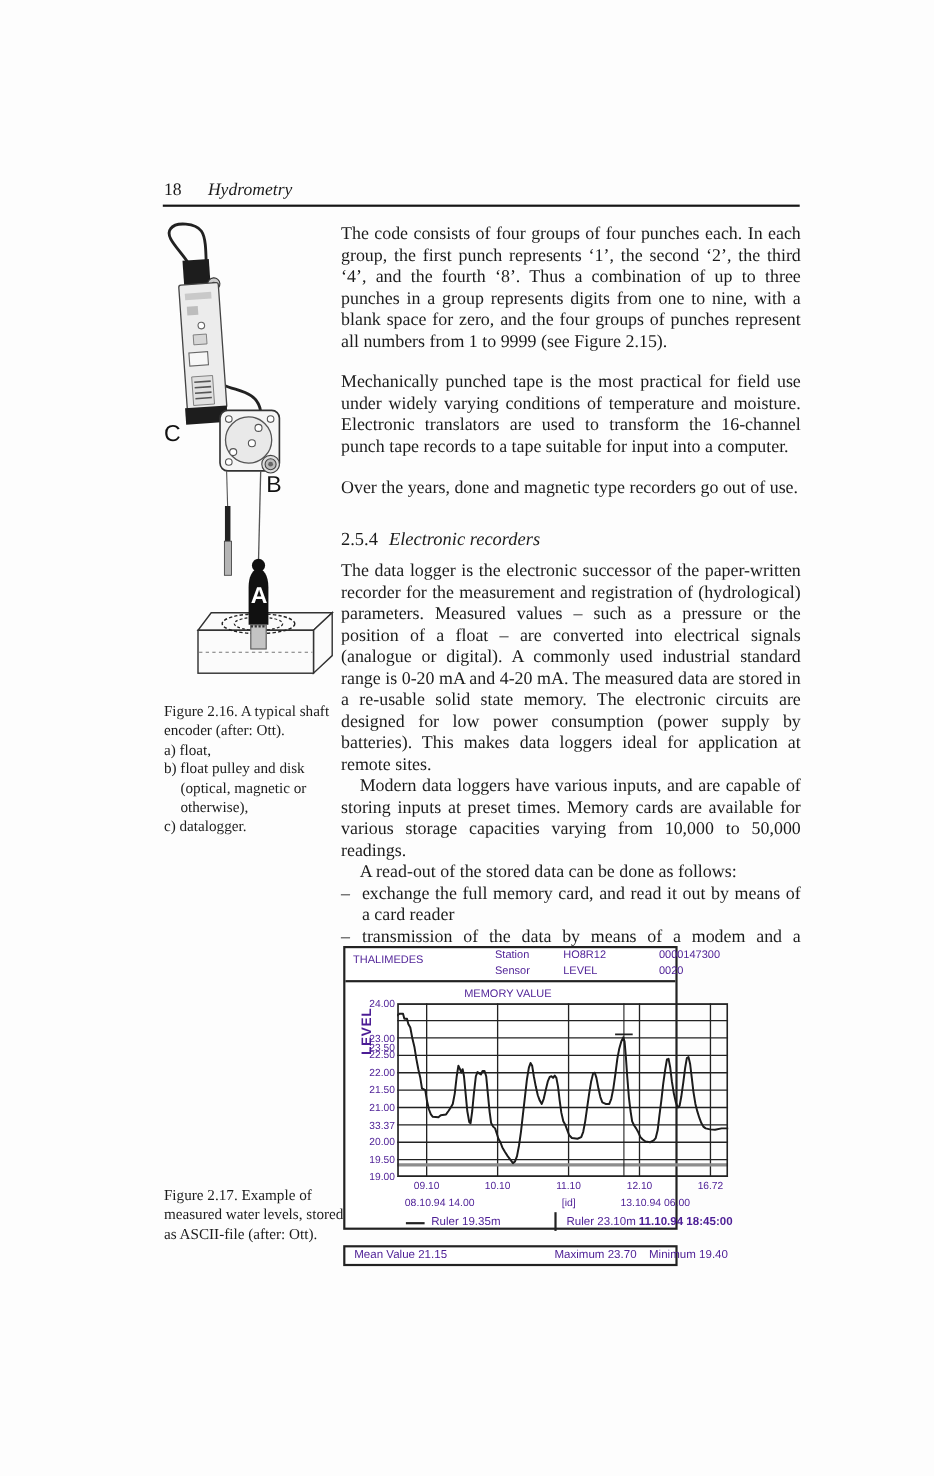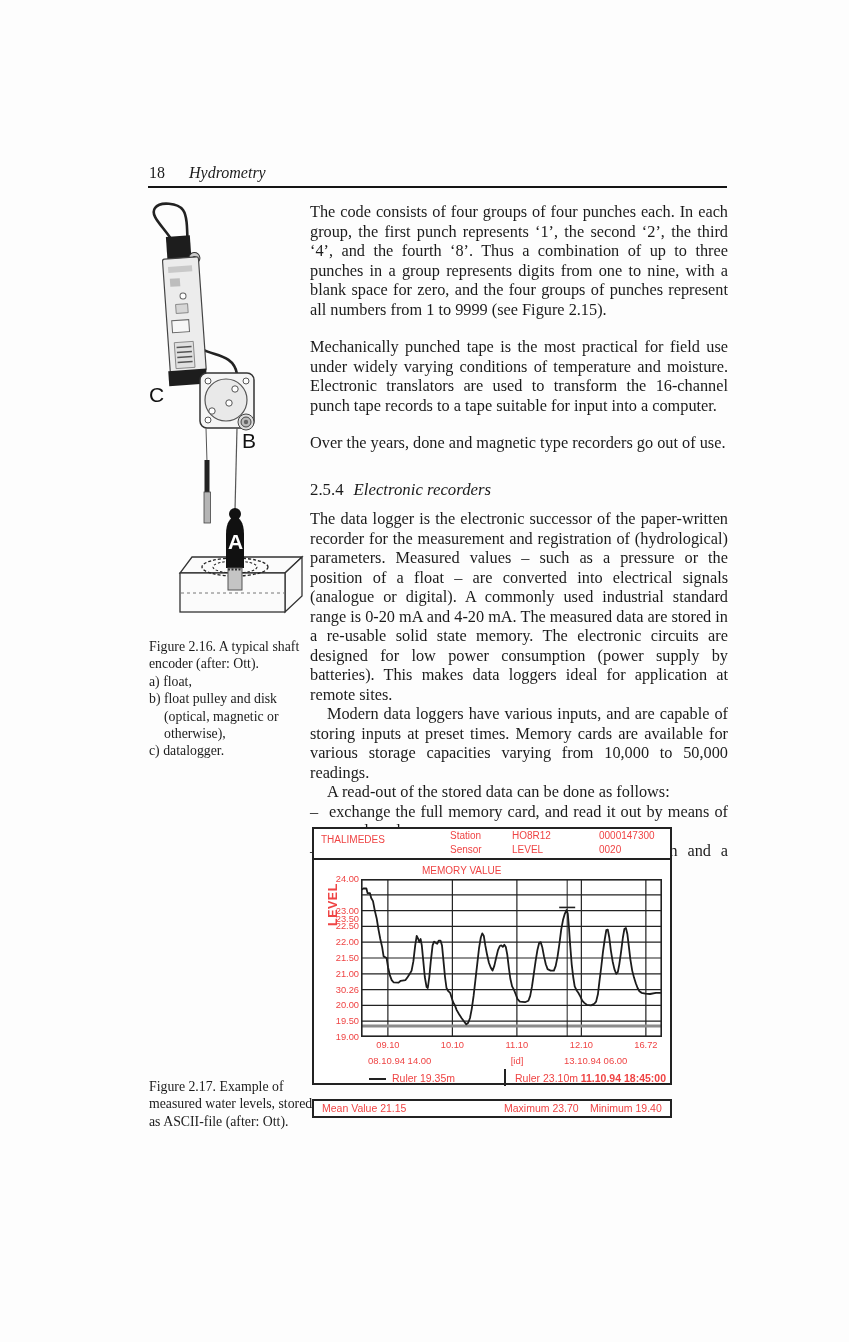--- a/index.html
+++ b/index.html
@@ -30,22 +30,22 @@
   .caption .indent{padding-left:15px;}
 
   
   .diagram{position:absolute;left:145px;top:200px;width:160px;height:420px;}
   .fig-label{position:absolute;font-family:"Liberation Sans",sans-serif;font-size:21px;color:#111;}
   .lblC{left:149px;top:383px;}
   .lblB{left:242px;top:429px;}
   .lblA{left:228px;top:530px;color:#ffffff;font-weight:bold;}
 
   
-  .chartbox{position:absolute;left:312px;top:827px;width:360px;
-            font-family:"Liberation Sans",sans-serif;color:#ef4444;}
+  .chartbox{position:absolute;left:312px;top:860px;width:304px;
+            font-family:"Liberation Sans",sans-serif;color:#4c1d95;}
   .chart-main{position:relative;border:2px solid #222;background:#ffffff;height:258px;box-sizing:border-box;}
   .chart-head{position:absolute;left:0;top:0;width:100%;height:31px;border-bottom:2px solid #222;box-sizing:border-box;font-size:10px;}
   .chart-head span{position:absolute;white-space:nowrap;}
   .ch-device{left:7px;top:5px;}
   .ch-stl{left:136px;top:1px;}  .ch-snl{left:136px;top:15px;}
   .ch-stv{left:198px;top:1px;}  .ch-snv{left:198px;top:15px;}
   .ch-id{left:285px;top:1px;}   .ch-code{left:285px;top:15px;}
   .plot-title{position:absolute;left:108px;top:36px;font-size:10px;white-space:nowrap;}
   .ylabel{position:absolute;left:12px;top:97px;font-size:12.5px;font-weight:bold;letter-spacing:.5px;
           transform:rotate(-90deg);transform-origin:0 0;white-space:nowrap;}
@@ -206,21 +206,21 @@
           <rect x="0.8" y="0.8" width="299.4" height="156.4" fill="none" stroke="#222222" stroke-width="1.6"></rect>
         </svg>
       <div id="yticks">
           <span class="ytick" style="left: 14px; width: 31px; text-align: right; top: 45px;">24.00</span>
           <span class="ytick" style="left: 14px; width: 31px; text-align: right; top: 60.8px; margin-top: 24px;">23.50</span>
           <span class="ytick" style="left: 14px; width: 31px; text-align: right; top: 76.6px;">23.00</span>
           <span class="ytick" style="left: 14px; width: 31px; text-align: right; top: 92.4px;">22.50</span>
           <span class="ytick" style="left: 14px; width: 31px; text-align: right; top: 108.2px;">22.00</span>
           <span class="ytick" style="left: 14px; width: 31px; text-align: right; top: 124px;">21.50</span>
           <span class="ytick" style="left: 14px; width: 31px; text-align: right; top: 139.8px;">21.00</span>
-          <span class="ytick" style="left: 14px; width: 31px; text-align: right; top: 155.6px;">30.26</span>
+          <span class="ytick" style="left: 14px; width: 31px; text-align: right; top: 155.6px;">33.37</span>
           <span class="ytick" style="left: 14px; width: 31px; text-align: right; top: 171.4px;">20.00</span>
           <span class="ytick" style="left: 14px; width: 31px; text-align: right; top: 187.2px;">19.50</span>
           <span class="ytick" style="left: 14px; width: 31px; text-align: right; top: 203px;">19.00</span>
         </div>
       <div id="xticks">
           <span class="xtick" style="left: 53.8793px; width: 40px; text-align: center; top: 211px;">09.10</span>
           <span class="xtick" style="left: 118.384px; width: 40px; text-align: center; top: 211px;">10.10</span>
           <span class="xtick" style="left: 182.888px; width: 40px; text-align: center; top: 211px;">11.10</span>
           <span class="xtick" style="left: 247.362px; width: 40px; text-align: center; top: 211px;">12.10</span>
           <span class="xtick" style="left: 311.866px; width: 40px; text-align: center; top: 211px;">16.72</span>

